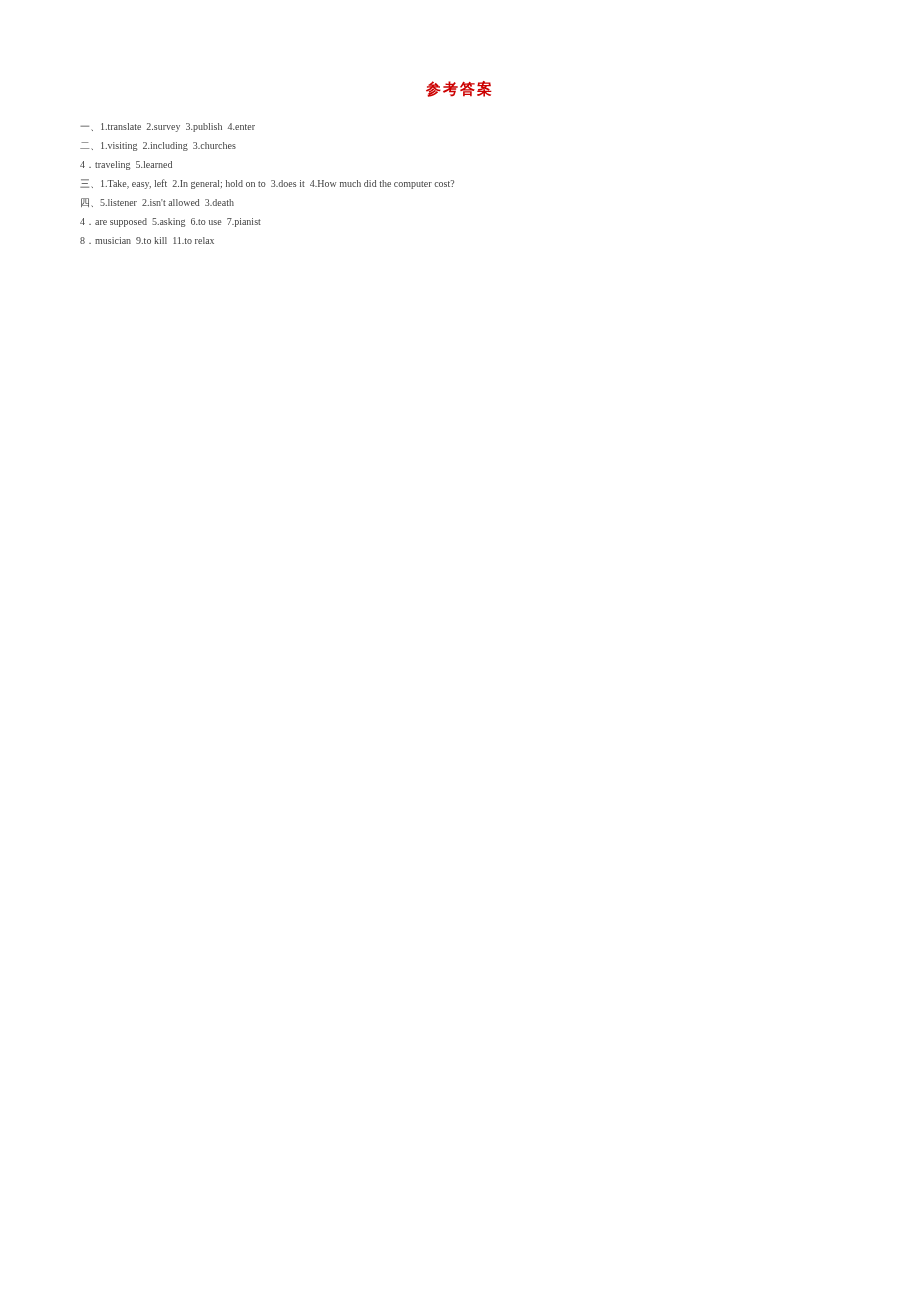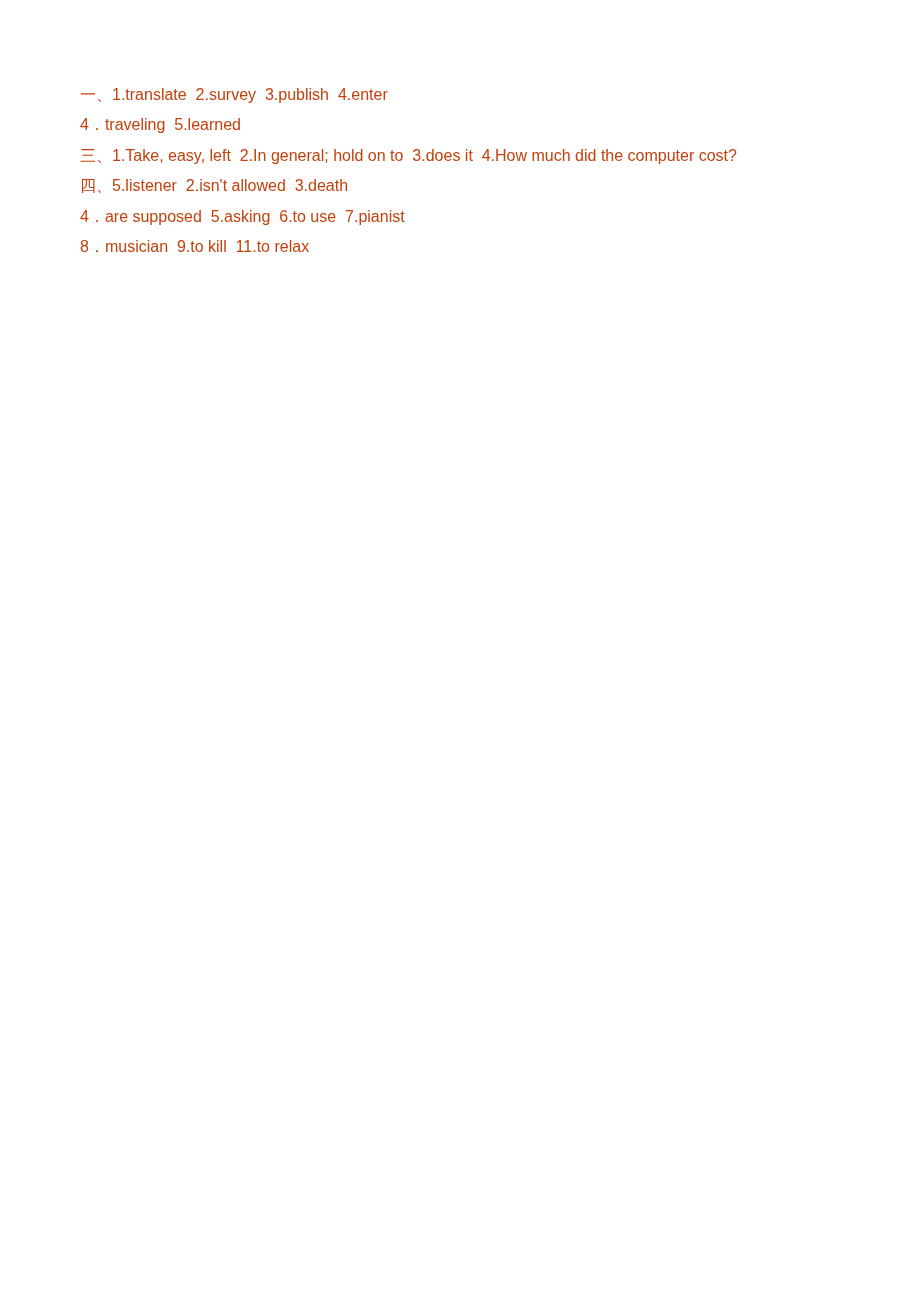--- a/index.html
+++ b/index.html
@@ -23,32 +23,34 @@
       font-family: "SimSun", "宋体", serif;
       margin-bottom: 18px;
       letter-spacing: 2px;
     }
     .content-block {
       line-height: 1.9;
     }
     .line {
       display: block;
       white-space: pre;
-      font-family: Liberation Sans, sans-serif;
-      font-size: 16px;
-      color: #c2410c;
+      font-family: Liberation Serif, serif;
+      font-size: 10px;
+      color: #404040;
       line-height: 1.9;
     }
   </style>
 </head>
 <body>
 
 <div>
+  <h1 class="page-title">参考答案</h1>
 
   <div class="content-block">
     <span class="line">一、1.translate  2.survey  3.publish  4.enter</span>
+    <span class="line">二、1.visiting  2.including  3.churches</span>
     <span class="line">4．traveling  5.learned</span>
     <span class="line">三、1.Take, easy, left  2.In general; hold on to  3.does it  4.How much did the computer cost?</span>
     <span class="line">四、5.listener  2.isn't allowed  3.death</span>
     <span class="line">4．are supposed  5.asking  6.to use  7.pianist</span>
     <span class="line">8．musician  9.to kill  11.to relax</span>
   </div>
 </div>
 
 </body></html>

